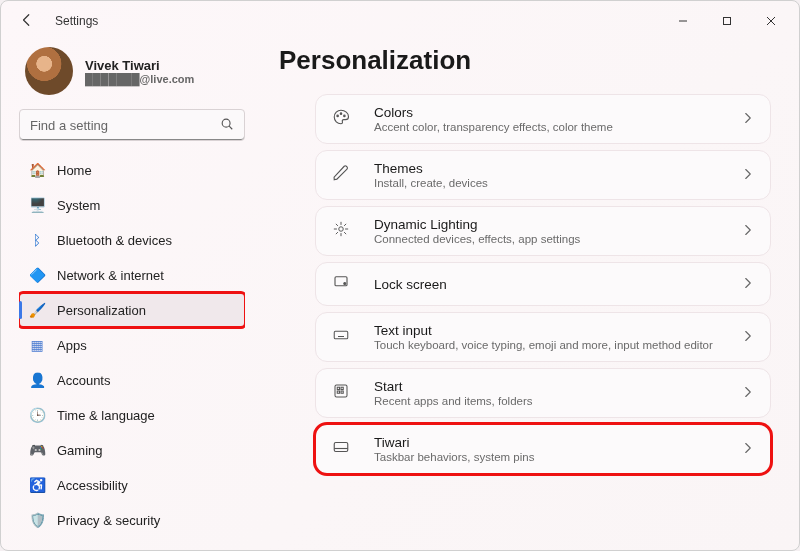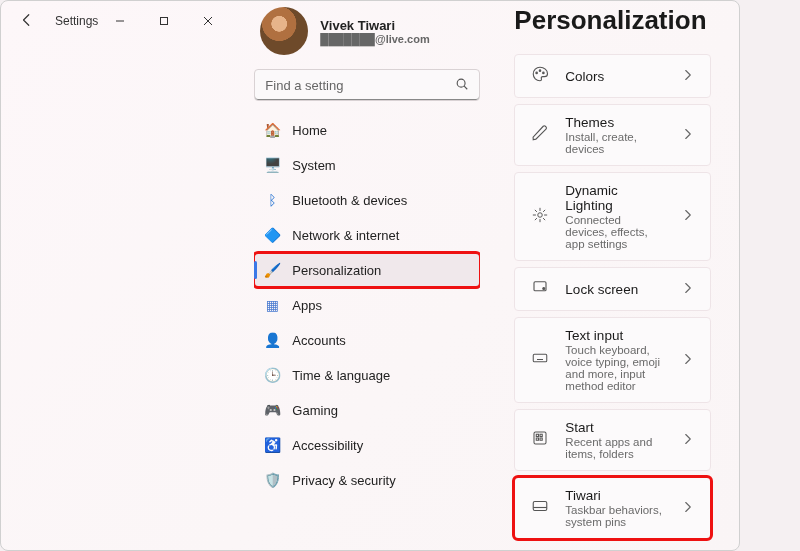--- a/index.html
+++ b/index.html
@@ -7,27 +7,27 @@
       font-family: "Segoe UI", -apple-system, sans-serif;
       background: #f5f0f2;
       width: 800px;
       height: 551px;
       overflow: hidden;
       position: relative;
       font-size: 13px;
       color: #1a1a1a;
     }
     .window {
-      width: 740px;
+      width: 800px;
       height: 551px;
       background: linear-gradient(135deg,#fdf7f9 0%, #fbf6f7 60%, #faf5f6 100%);
       border: 1px solid #d0d0d0;
       border-radius: 8px;
       display: flex;
-      flex-direction: row;
+      flex-direction: column;
       overflow: hidden;
     }
     .titlebar {
       display: flex;
       align-items: center;
       height: 40px;
       padding: 0 6px 0 14px;
     }
     .titlebar .back { width: 24px; text-align: center; font-size: 14px; color:#333; cursor:pointer;}
     .titlebar .app-title { margin-left: 16px; font-size: 12px; color:#333;}
@@ -54,23 +54,23 @@
       border-radius:4px; cursor:pointer; font-size:13px; color:#222;
       position:relative; margin-bottom:1px;
     }
     .nav-item.selected { background:#f0e8eb; }
     .nav-item.selected::before{ content:""; position:absolute; left:0; top:8px; bottom:8px; width:3px; background:#3b78e7; border-radius:2px;}
     .nav-item .nicon { width:16px; text-align:center; font-size:14px;}
     .highlight-red { outline:3px solid #e11; outline-offset:-1px; }
     .main { flex:1; padding: 4px 28px 10px 28px; overflow-y:auto;}
     .page-title { font-size:26px; font-weight:600; margin-bottom:18px; color:#1a1a1a;}
     .card {
-      background:#fcfafb; border:1px solid #eee4e7; border-radius:4px;
-      padding:10px 16px; display:flex; align-items:center; gap:16px;
-      margin-bottom:6px; cursor:pointer;
+      background:#fcfafb; border:1px solid #eee4e7; border-radius:12px;
+      padding:10px 16px; display:flex; align-items:center; gap:24px;
+      margin-bottom:6px; cursor:pointer;margin-left:36px;
     }
     .card .cicon { width:18px; text-align:center; font-size:16px; color:#555;}
     .card .ctext { flex:1; }
     .card .ctitle { font-size:13.5px; color:#1a1a1a; }
     .card .csub { font-size:11.5px; color:#6a6a6a; margin-top:1px;}
     .card .chev { color:#666; }
     
     .nav::-webkit-scrollbar, .main::-webkit-scrollbar { width:6px;}
     .nav::-webkit-scrollbar-thumb, .main::-webkit-scrollbar-thumb { background:transparent;}
   </style>
@@ -175,20 +175,21 @@
       <div id="cards">
           <div class="card">
             <span class="cicon"><svg width="18" height="18" viewBox="0 0 24 24" fill="none" stroke="#555" stroke-width="1.5">
                 <path d="M12 3a9 9 0 1 0 0 18c1.2 0 2-.8 2-2 0-.6-.3-1.1-.3-1.7 0-1 .8-1.8 1.8-1.8H18a4 4 0 0 0 4-4c0-4.6-4.5-8.5-10-8.5z"></path>
                 <circle cx="7.5" cy="10.5" r="1"></circle>
                 <circle cx="12" cy="7.5" r="1"></circle>
                 <circle cx="16.5" cy="10.5" r="1"></circle>
               </svg></span>
             <div class="ctext">
               <div class="ctitle">Colors</div>
+              <div class="csub">Accent color, transparency effects, color theme</div>
             </div>
             <span class="chev"><svg width="12" height="12" viewBox="0 0 16 16">
                 <path d="M5 2 L11 8 L5 14" stroke="#666" stroke-width="1.5" fill="none" stroke-linecap="round" stroke-linejoin="round"></path>
               </svg></span>
           </div>
           <div class="card">
             <span class="cicon"><svg width="18" height="18" viewBox="0 0 24 24" fill="none" stroke="#555" stroke-width="1.5">
                 <path d="M3 21l3.5-.8L20 6.7a2 2 0 0 0 0-2.8l-.9-.9a2 2 0 0 0-2.8 0L2.8 17.5 3 21z"></path>
               </svg></span>
             <div class="ctext">

